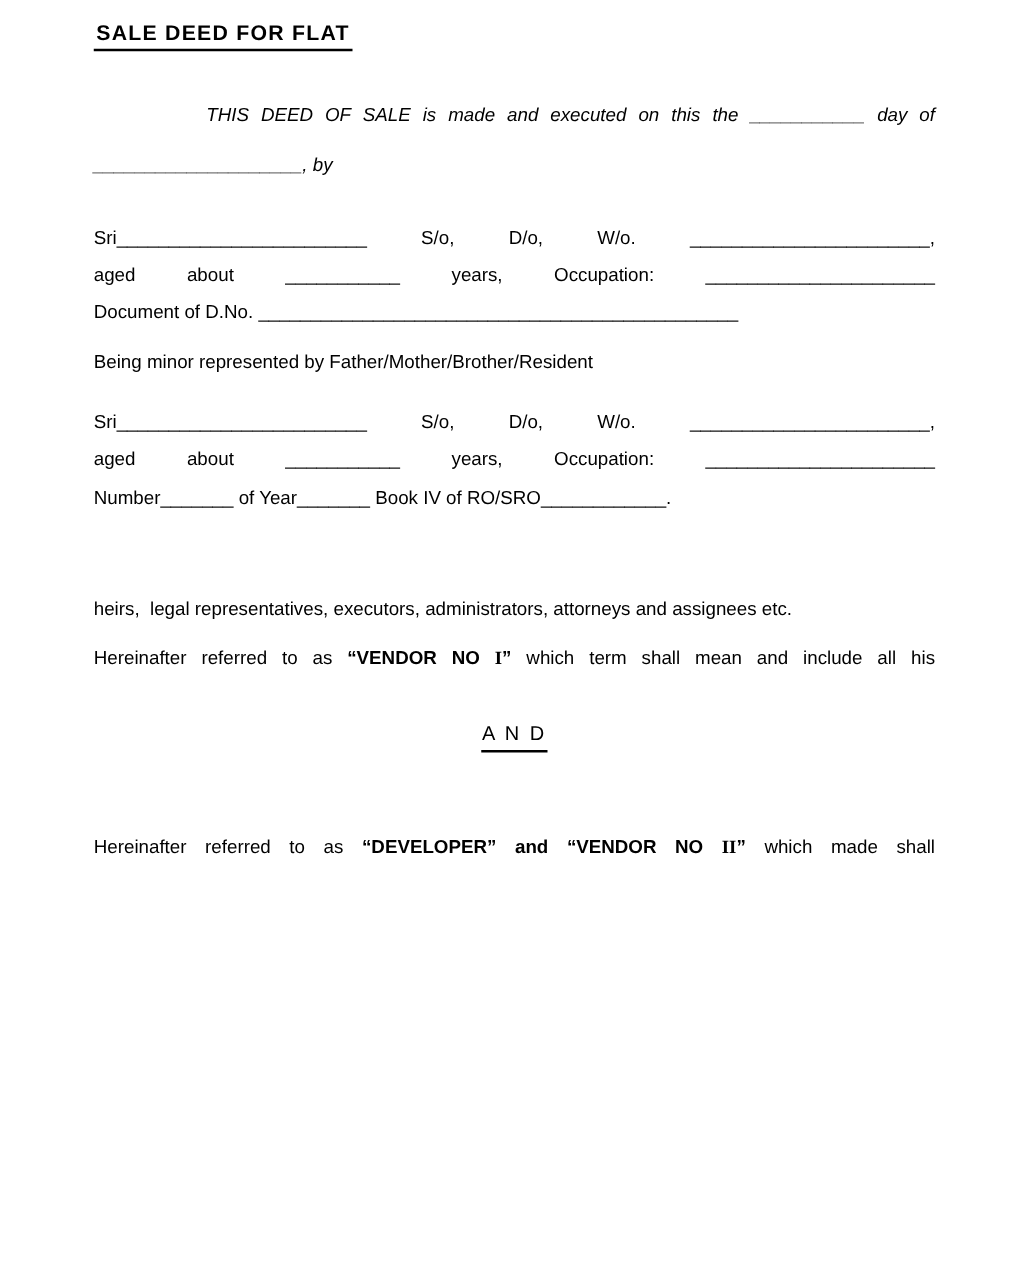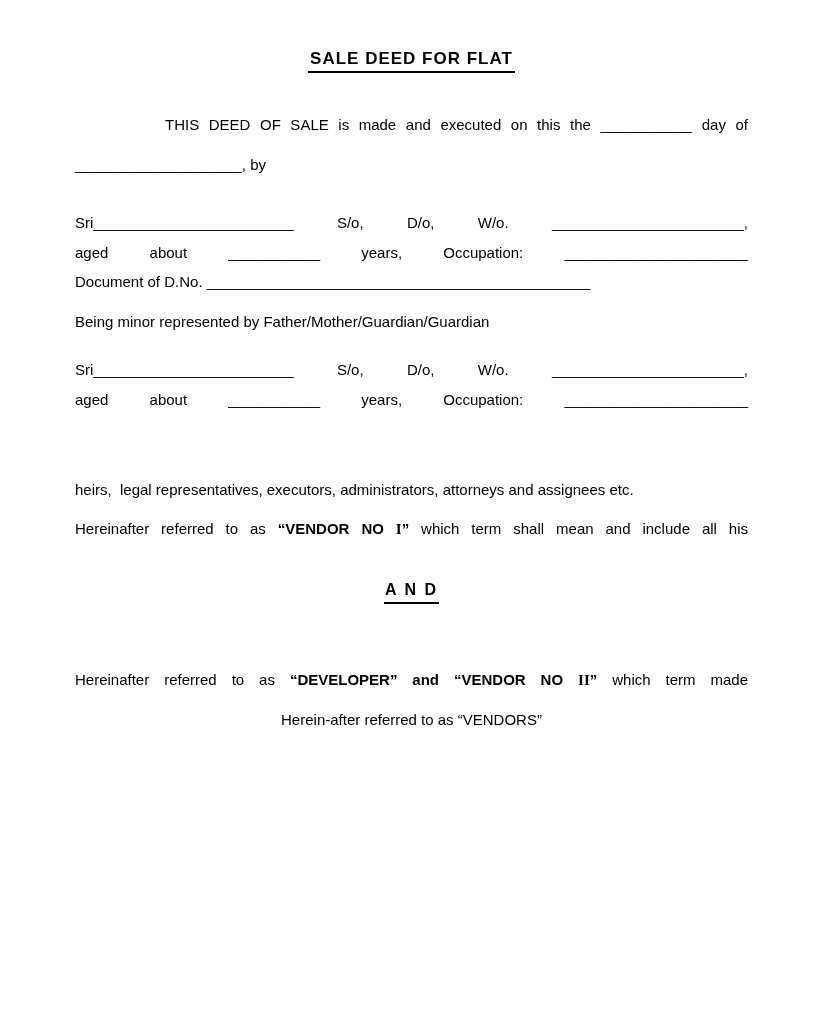--- a/index.html
+++ b/index.html
@@ -14,47 +14,46 @@
     box-sizing: border-box;
     background: #ffffff;
     color: #000000;
     font-family: "Liberation Sans", "DejaVu Sans", sans-serif;
     font-size: 15px;
     padding: 0 76px 0 75px;
     overflow: hidden;
   }
   
   .title-row {
-    margin-top: 48px;
-    text-align: center;
+    margin-top: 16px;
     line-height: 22px;
   }
   .title-text {
     display: inline-block;
     font-size: 17px;
     font-weight: bold;
     letter-spacing: 1px;
     border-bottom: 2px solid #000;
     padding: 0 2px 1px 2px;
   }
   .and-row {
     margin-top: 30px;
     text-align: center;
     line-height: 22px;
   }
   .and-text {
     display: inline-block;
     font-size: 16px;
-    font-weight: bold;
+    font-weight: normal;
     letter-spacing: 2px;
     border-bottom: 2px solid #000;
     padding: 0 1px 1px 1px;
   }
   
-  .p-open   { margin-top: 32px; line-height: 40px; }
+  .p-open   { margin-top: 32px; line-height: 40px; font-style: italic; }
   .sri1     { margin-top: 23px; line-height: 29.5px; }
   .rep1     { margin-top: 19px; line-height: 30px; }
   .rep2     { margin-top: 10px; line-height: 30px; }
   .sri2     { margin-top: 18px; line-height: 30.5px; }
   .clause1  { margin-top: 54px; line-height: 39px; }
   .ms-row   { margin-top: 33px; line-height: 30px; text-indent: 90px; }
   .clause2  { margin-top: 56px; line-height: 39px; }
   
   .line { white-space: normal; }
   .just {
@@ -83,40 +82,40 @@
     <div class="line">____________________, by</div>
   </div>
 
   <div class="sri1">
     <div class="line just">Sri________________________ S/o, D/o, W/o. _______________________,</div>
     <div class="line just">aged about ___________ years, Occupation: ______________________</div>
     <div class="line">Document of D.No. ______________________________________________</div>
   </div>
 
   <div class="rep2">
-    <div class="line">Being minor represented by Father/Mother/Guardian/Guardian</div>
+    <div class="line">Being minor represented by Father/Mother/Brother/Resident</div>
   </div>
 
   <div class="sri2">
     <div class="line just">Sri________________________ S/o, D/o, W/o. _______________________,</div>
     <div class="line just">aged about ___________ years, Occupation: ______________________</div>
+    <div class="line">Number_______ of Year_______ Book IV of RO/SRO____________.</div>
   </div>
 
   <div class="clause1">
     <div class="line">heirs, &nbsp;legal representatives, executors, administrators, attorneys and assignees etc.</div>
     <div class="line just">
       <span>Hereinafter referred to as </span><span class="b">“VENDOR NO </span><span class="roman">I</span><span class="b">”</span><span> which term shall mean and include all his</span>
     </div>
   </div>
 
   <div class="and-row">
     <span class="and-text">A N D</span>
   </div>
 
 
   <div class="clause2">
     <div class="line just">
-      <span>Hereinafter referred to as </span><span class="b">“DEVELOPER” and “VENDOR NO </span><span class="roman">II</span><span class="b">”</span><span> which term made</span>
+      <span>Hereinafter referred to as </span><span class="b">“DEVELOPER” and “VENDOR NO </span><span class="roman">II</span><span class="b">”</span><span> which made shall</span>
     </div>
-    <div class="line center">Herein-after referred to as “VENDORS”</div>
   </div>
 
 </div>
 
 </body></html>

